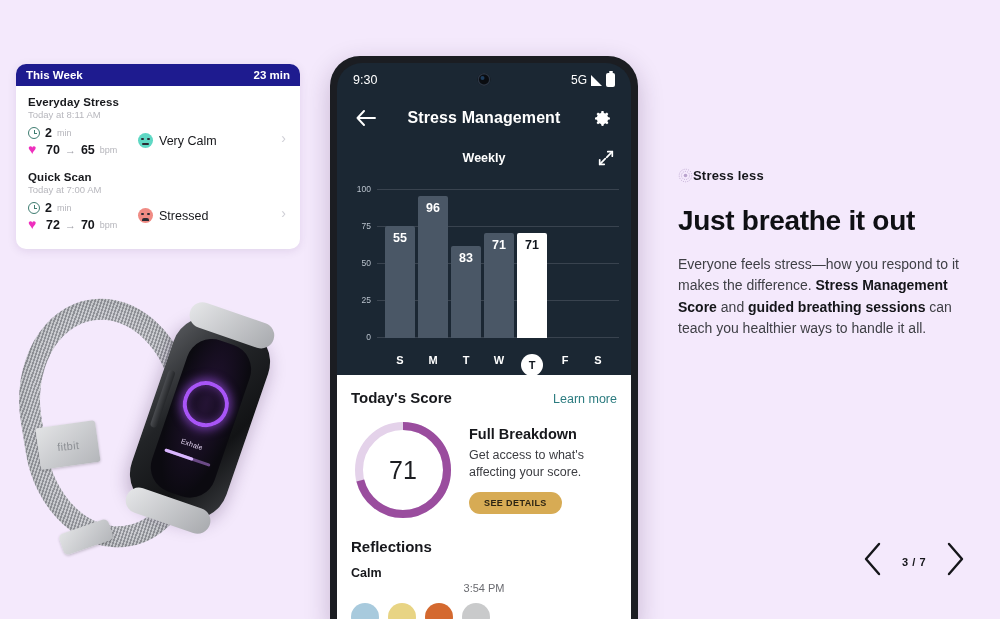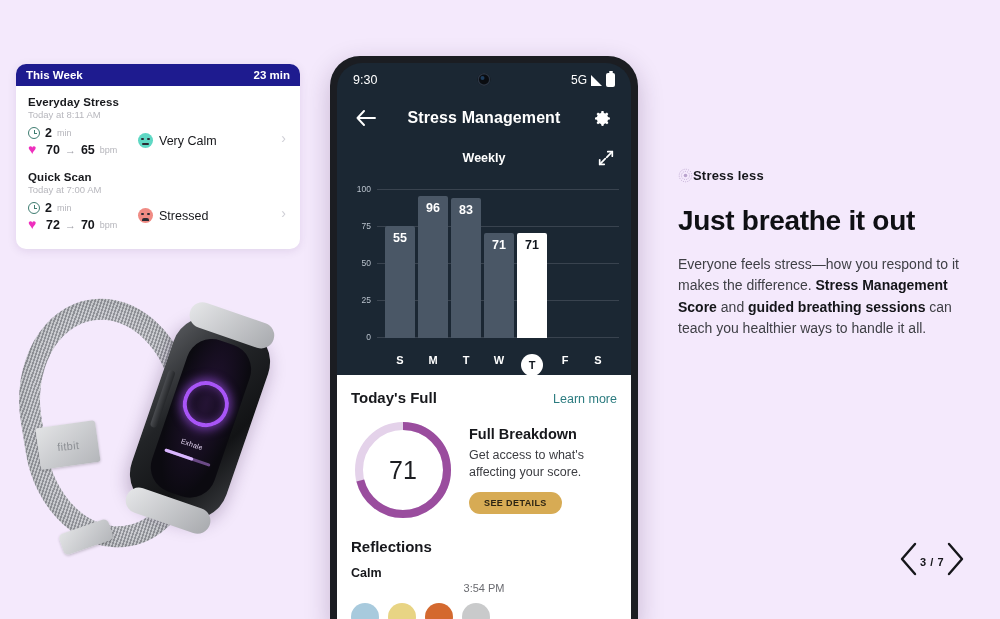--- a/index.html
+++ b/index.html
@@ -149,21 +149,21 @@
   #dots { display:flex; gap:9px; margin-top:9px; }
   .dot { width:28px; height:28px; border-radius:50%; }
 
   
   #copy { position:absolute; left:678px; top:168px; width:300px; }
   #eyebrow { display:flex; gap:0; }
   #eyebrow .tx { font-size:13px; font-weight:bold; color:#15161a; letter-spacing:.2px; }
   #headline { margin-top:18px; font-size:28px; font-weight:bold; color:#0f1014; letter-spacing:-.3px; }
   #bodytext { margin-top:17px; font-size:14px; line-height:1.52; color:#3e3f45; }
   #bodytext b { color:#141519; }
-  #pager { position:absolute; right:34px; bottom:38px; display:flex; align-items:center; }
+  #pager { position:absolute; right:34px; bottom:38px; display:flex; align-items:center; gap:18px; }
   .pg-arrow { font-size:30px; color:#15161a; line-height:1; font-weight:300; }
   #pg-label { font-size:11px; font-weight:bold; color:#15161a; letter-spacing:.5px; }
 </style>
 </head>
 <body>
 
 <div id="summary-card">
   <div id="card-header">
     <span>This Week</span>
     <span>23 min</span>
@@ -308,21 +308,21 @@
             <div class="bar" style="height: 112.48px;">
               <span class="bval">55</span>
             </div>
           </div>
           <div class="bcol">
             <div class="bar" style="height: 142.08px;">
               <span class="bval">96</span>
             </div>
           </div>
           <div class="bcol">
-            <div class="bar" style="height: 140px;">
+            <div class="bar" style="height: 92px;">
               <span class="bval">83</span>
             </div>
           </div>
           <div class="bcol">
             <div class="bar" style="height: 105.08px;">
               <span class="bval">71</span>
             </div>
           </div>
           <div class="bcol">
             <div class="bar sel" style="height: 105.08px;">
@@ -352,21 +352,21 @@
         <div class="xlw">
           <div class="xl">F</div>
         </div>
         <div class="xlw">
           <div class="xl">S</div>
         </div>
       </div>
 
     <div id="sheet">
       <div class="sheet-head">
-        <span id="todays-score">Today's Full</span>
+        <span id="todays-score">Today's Score</span>
         <span id="learn-more">Learn more</span>
       </div>
 
       <div id="score-row">
         <div id="ring-wrap">
           <svg width="104" height="104" viewBox="0 0 104 104">
             <circle cx="52" cy="52" r="44" fill="none" stroke="#e4d2ea" stroke-width="8"></circle>
             <circle id="score-arc" cx="52" cy="52" r="44" fill="none" stroke="#9a4d9e" stroke-width="8" stroke-linecap="butt" stroke-dasharray="276.46015351590177" stroke-dashoffset="80.17344451961152"></circle>
           </svg>
           <span id="score-num">71</span>

